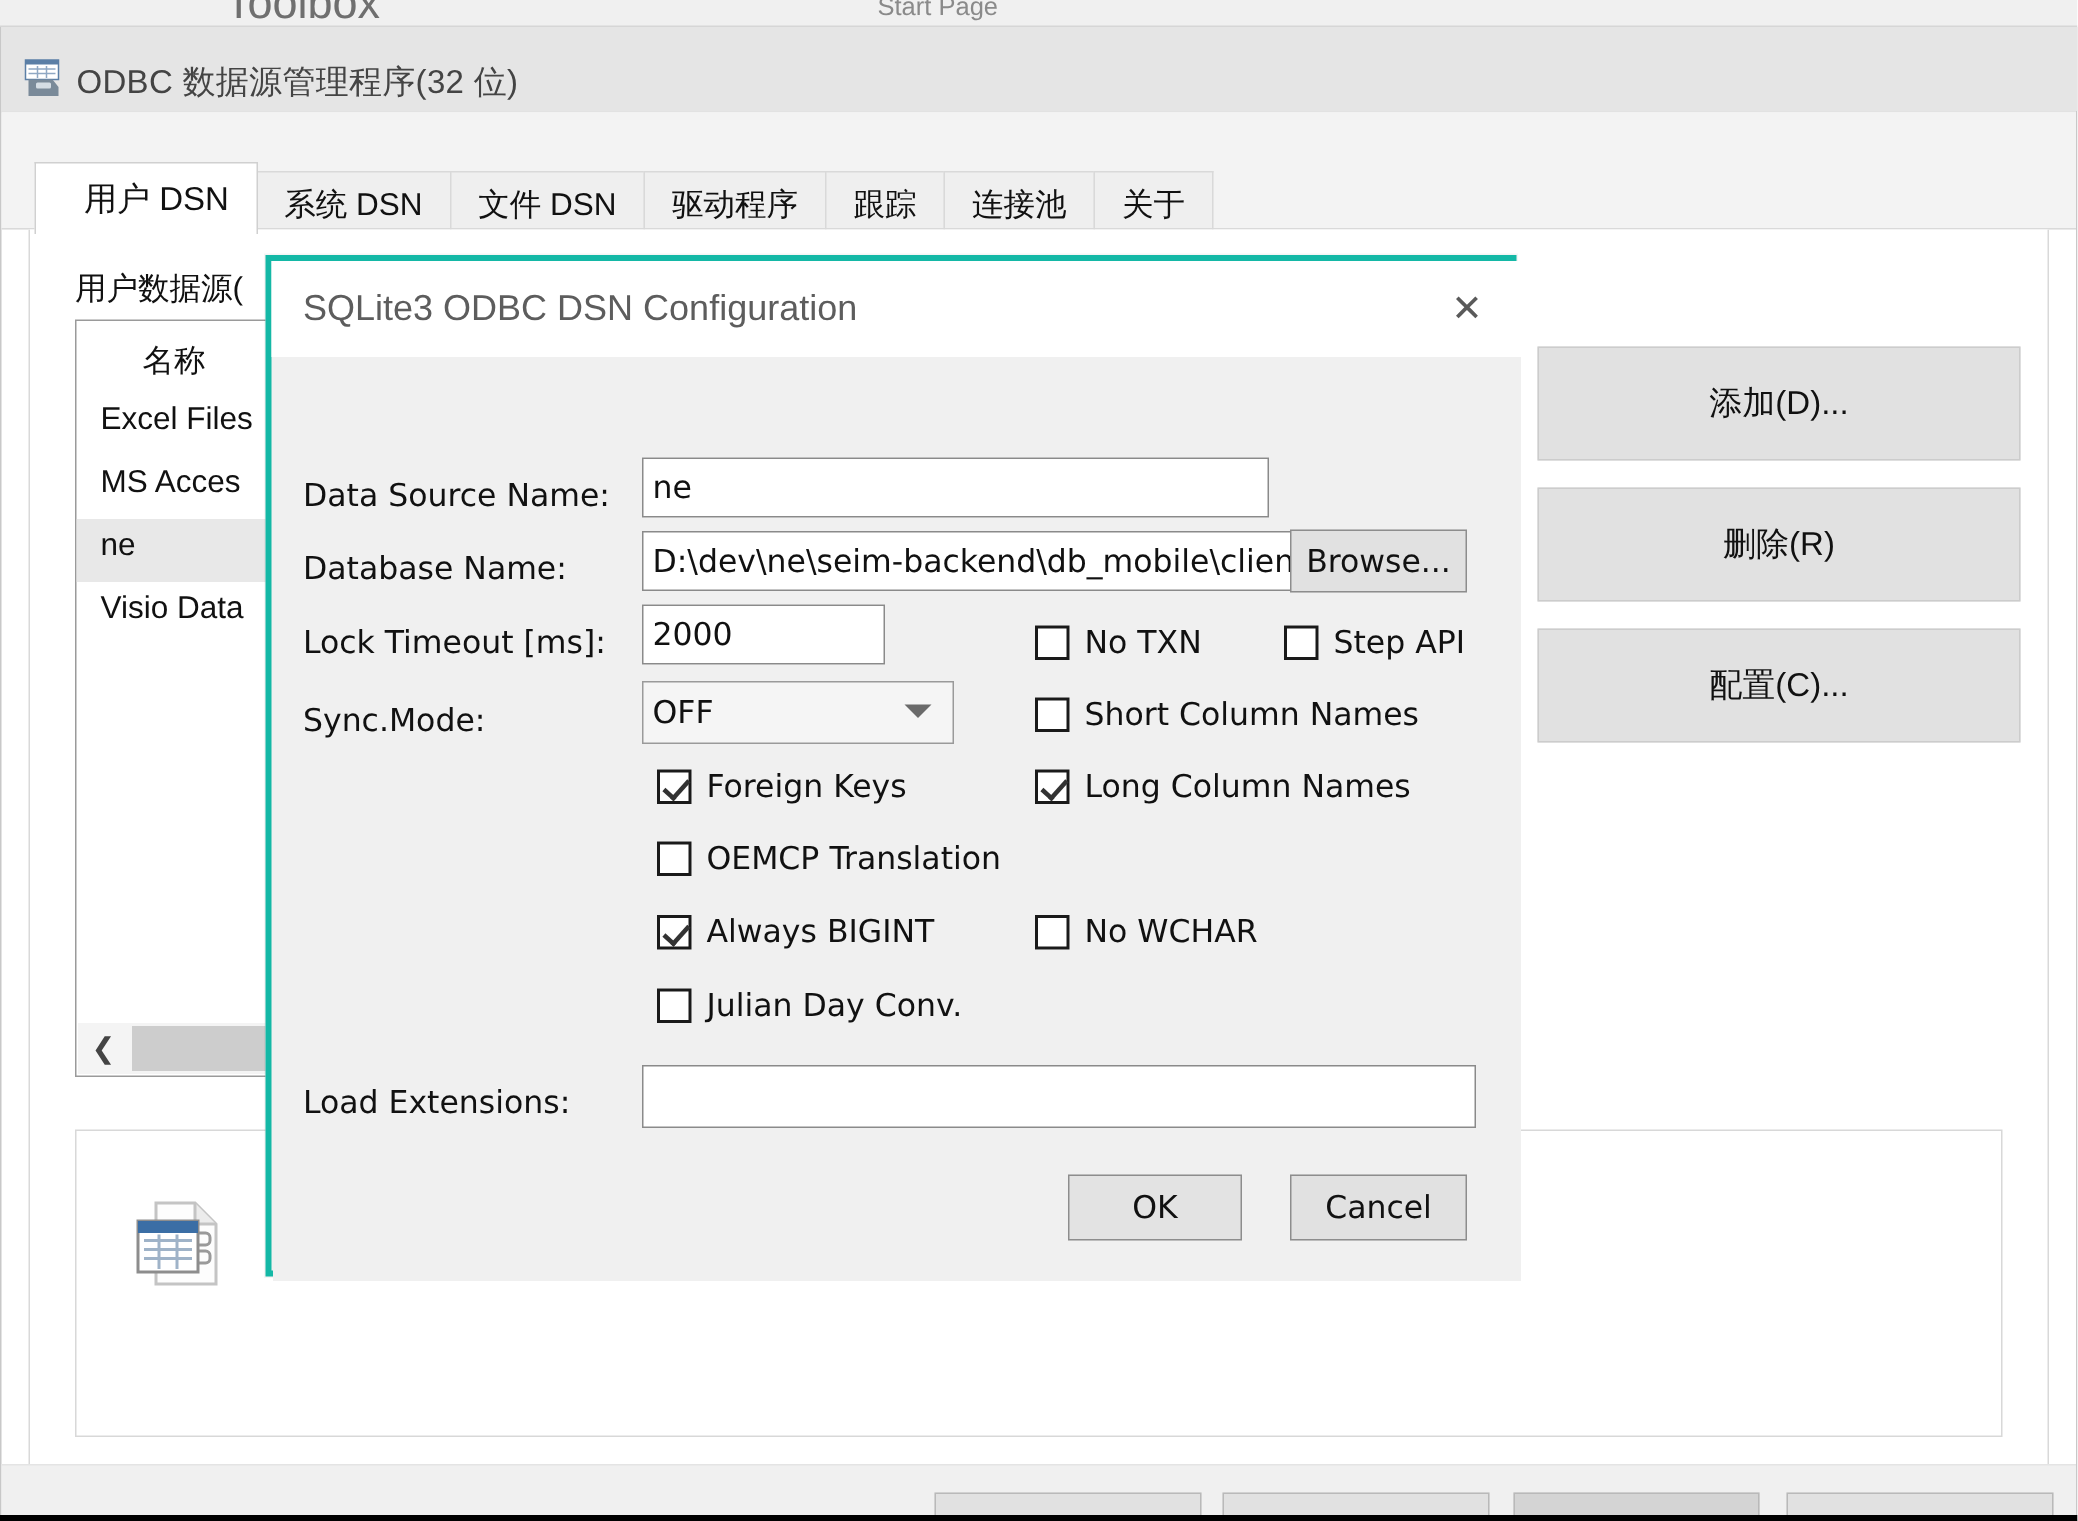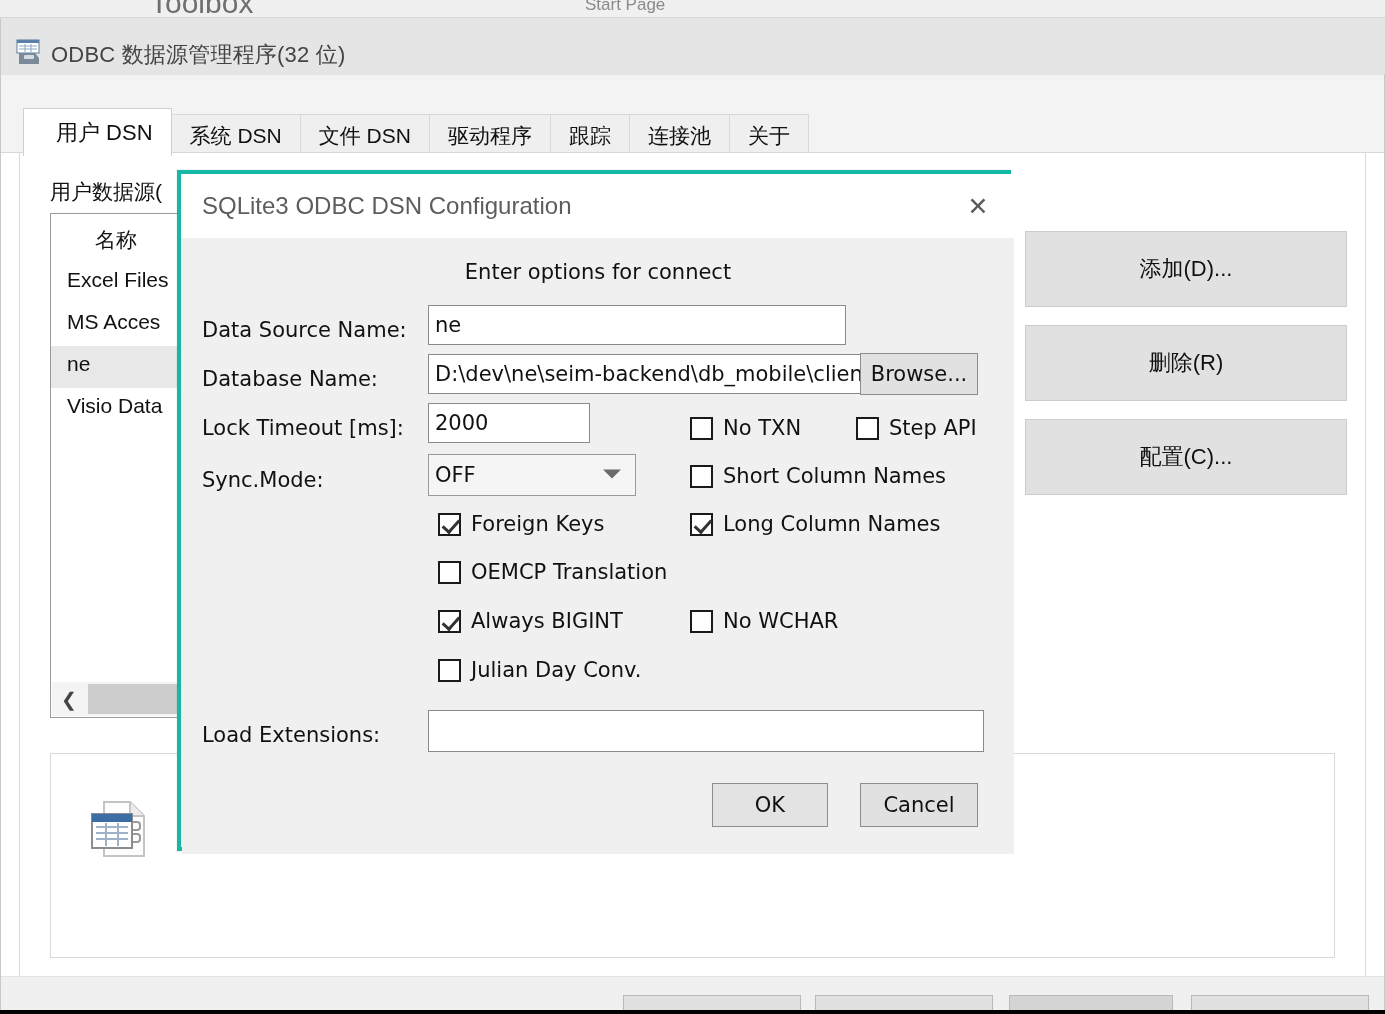--- a/index.html
+++ b/index.html
@@ -216,21 +216,20 @@
     </div>
   </div>
 
   <div class="dlg">
     <div class="dlg-title">
       <div class="dlg-title-text">SQLite3 ODBC DSN Configuration</div>
       <div class="dlg-close">✕</div>
     </div>
 
     <div class="dlg-body">
-      <div class="dlg-heading">Enter options for connect</div>
 
       <div class="flabel" style="left:20px;top:80px;width:218px">Data Source Name:</div>
       <div class="finput" style="left:246px;top:67px;width:418px;height:40px">
         <span>ne</span>
       </div>
 
       <div class="flabel" style="left:20px;top:129px;width:218px">Database Name:</div>
       <div class="finput" style="left:246px;top:116px;width:434px;height:40px">
         <span>D:\dev\ne\seim-backend\db_mobile\clien</span>
           <i class="caret"></i>

